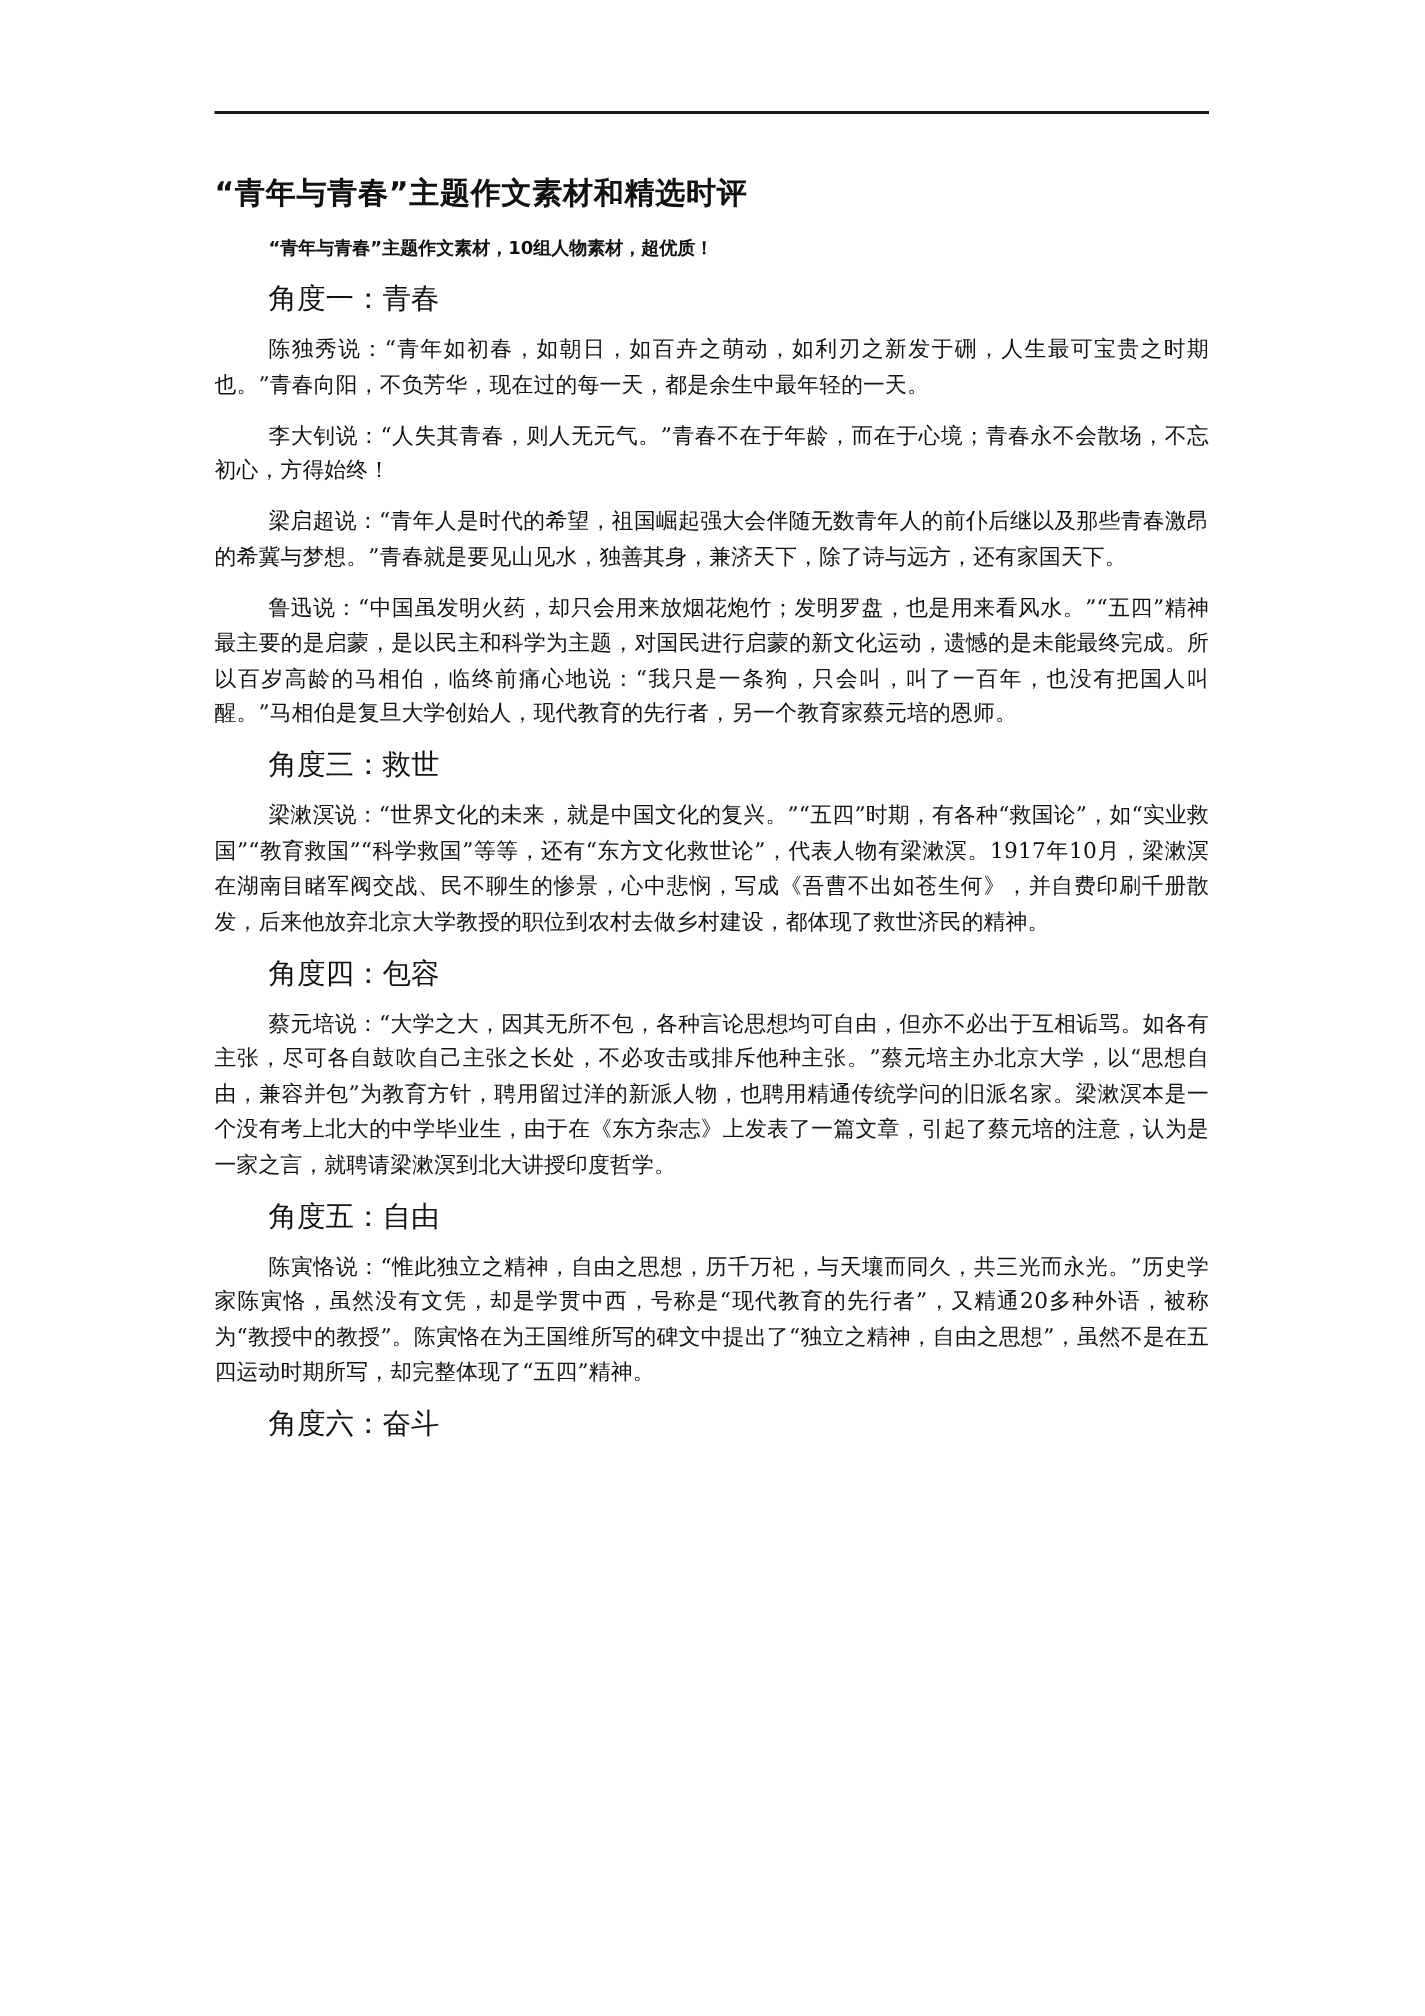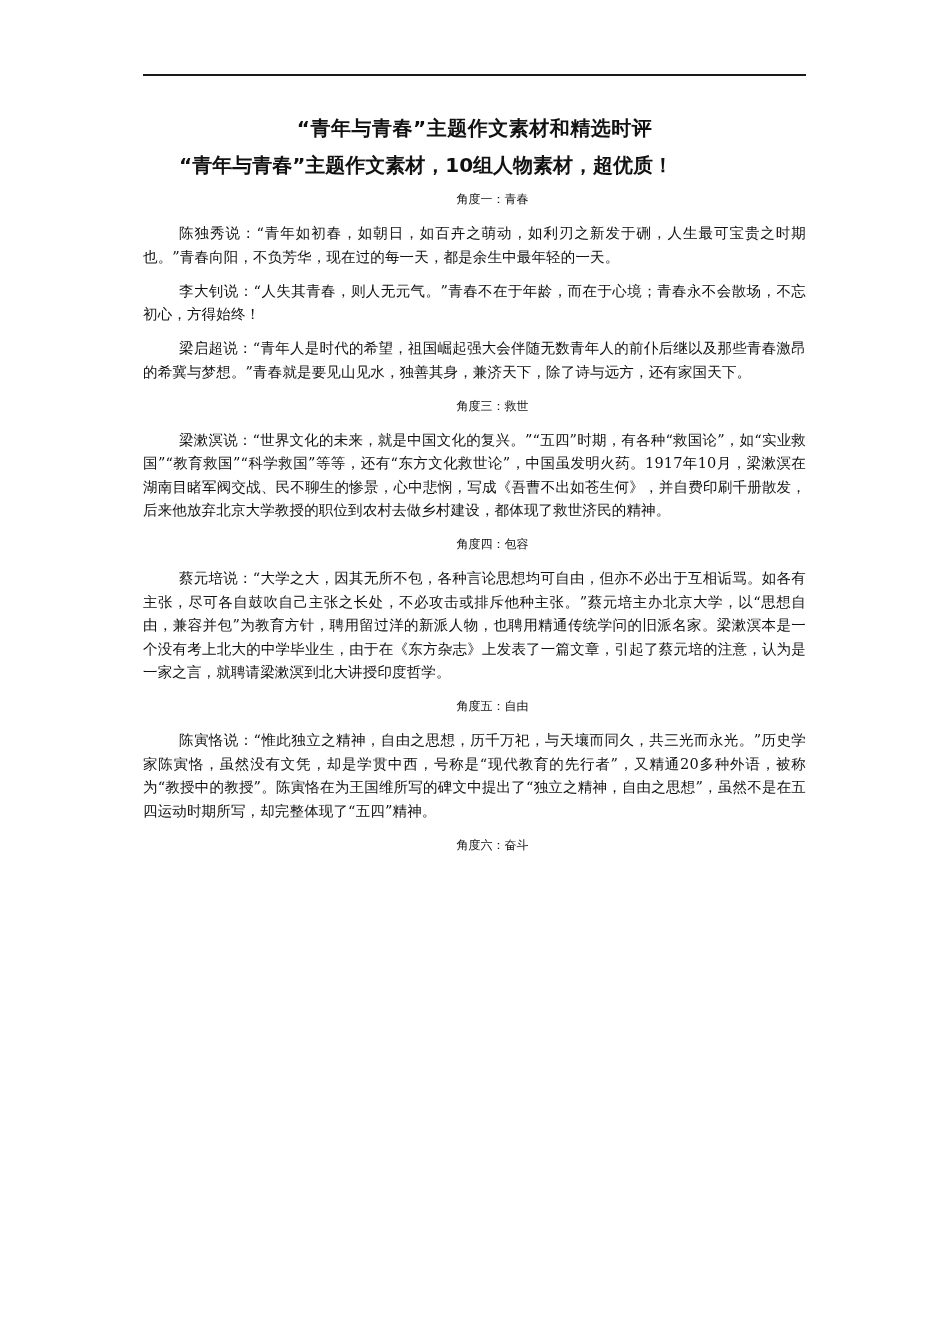--- a/index.html
+++ b/index.html
@@ -1,46 +1,47 @@
 <!DOCTYPE html>
 <html><head>
 <meta charset="utf-8">
 <style>
   html, body { margin: 0; padding: 0; background: #ffffff; }
   body { width: 950px; height: 1344px; position: relative; overflow: hidden;
          font-family: "DejaVu Serif", "Liberation Serif", serif; color: #111; }
   .header-rule { position: absolute; left: 143px; top: 74px; width: 663px; height: 2px; background: #1a1a1a; }
-  .title { position: absolute; left: 143px; width: 663px; top: 114px; text-align: center;
+  .title { position: absolute; left: 143px; width: 663px; top: 114px; 
            font-family: "DejaVu Sans", "Liberation Sans", sans-serif; font-weight: bold;
            font-size: 20px; line-height: 28px; letter-spacing: 0.5px; }
   .subtitle { position: absolute; left: 179px; top: 154px; width: 627px;
               font-family: "DejaVu Sans", "Liberation Sans", sans-serif; font-weight: bold;
-              font-size: 20px; line-height: 22px; }
+              font-size: 12px; line-height: 22px; }
   .body { position: absolute; left: 143px; top: 188px; width: 663px; }
   .para { margin: 0 0 10.5px 0; text-indent: 36px; font-size: 14.5px; line-height: 23.5px;
           text-align: justify; letter-spacing: 0.15px; }
-  .heading { margin: 0 0 10.5px 0; text-indent: 36px; font-size: 12px; line-height: 23.5px; text-align: center; }
+  .heading { margin: 0 0 10.5px 0; text-indent: 36px; font-size: 19px; line-height: 23.5px; }
 </style>
 </head>
 <body>
 
 <div class="header-rule"></div>
 
 <div class="title">“青年与青春”主题作文素材和精选时评</div>
 <div class="subtitle">“青年与青春”主题作文素材，10组人物素材，超优质！</div>
 
 <div class="body">
   <p class="heading">角度一：青春</p>
   <p class="para">陈独秀说：“青年如初春，如朝日，如百卉之萌动，如利刃之新发于硎，人生最可宝贵之时期也。”青春向阳，不负芳华，现在过的每一天，都是余生中最年轻的一天。</p>
   <p class="para">李大钊说：“人失其青春，则人无元气。”青春不在于年龄，而在于心境；青春永不会散场，不忘初心，方得始终！</p>
   <p class="para">梁启超说：“青年人是时代的希望，祖国崛起强大会伴随无数青年人的前仆后继以及那些青春激昂的希冀与梦想。”青春就是要见山见水，独善其身，兼济天下，除了诗与远方，还有家国天下。</p>
 
+  <p class="para">鲁迅说：“中国虽发明火药，却只会用来放烟花炮竹；发明罗盘，也是用来看风水。”“五四”精神最主要的是启蒙，是以民主和科学为主题，对国民进行启蒙的新文化运动，遗憾的是未能最终完成。所以百岁高龄的马相伯，临终前痛心地说：“我只是一条狗，只会叫，叫了一百年，也没有把国人叫醒。”马相伯是复旦大学创始人，现代教育的先行者，另一个教育家蔡元培的恩师。</p>
 
   <p class="heading">角度三：救世</p>
-  <p class="para">梁漱溟说：“世界文化的未来，就是中国文化的复兴。”“五四”时期，有各种“救国论”，如“实业救国”“教育救国”“科学救国”等等，还有“东方文化救世论”，中国虽发明火药。1917年10月，梁漱溟在湖南目睹军阀交战、民不聊生的惨景，心中悲悯，写成《吾曹不出如苍生何》，并自费印刷千册散发，后来他放弃北京大学教授的职位到农村去做乡村建设，都体现了救世济民的精神。</p>
+  <p class="para">梁漱溟说：“世界文化的未来，就是中国文化的复兴。”“五四”时期，有各种“救国论”，如“实业救国”“教育救国”“科学救国”等等，还有“东方文化救世论”，代表人物有梁漱溟。1917年10月，梁漱溟在湖南目睹军阀交战、民不聊生的惨景，心中悲悯，写成《吾曹不出如苍生何》，并自费印刷千册散发，后来他放弃北京大学教授的职位到农村去做乡村建设，都体现了救世济民的精神。</p>
 
   <p class="heading">角度四：包容</p>
   <p class="para">蔡元培说：“大学之大，因其无所不包，各种言论思想均可自由，但亦不必出于互相诟骂。如各有主张，尽可各自鼓吹自己主张之长处，不必攻击或排斥他种主张。”蔡元培主办北京大学，以“思想自由，兼容并包”为教育方针，聘用留过洋的新派人物，也聘用精通传统学问的旧派名家。梁漱溟本是一个没有考上北大的中学毕业生，由于在《东方杂志》上发表了一篇文章，引起了蔡元培的注意，认为是一家之言，就聘请梁漱溟到北大讲授印度哲学。</p>
 
   <p class="heading">角度五：自由</p>
   <p class="para">陈寅恪说：“惟此独立之精神，自由之思想，历千万祀，与天壤而同久，共三光而永光。”历史学家陈寅恪，虽然没有文凭，却是学贯中西，号称是“现代教育的先行者”，又精通20多种外语，被称为“教授中的教授”。陈寅恪在为王国维所写的碑文中提出了“独立之精神，自由之思想”，虽然不是在五四运动时期所写，却完整体现了“五四”精神。</p>
 
   <p class="heading">角度六：奋斗</p>
 
 </div>

